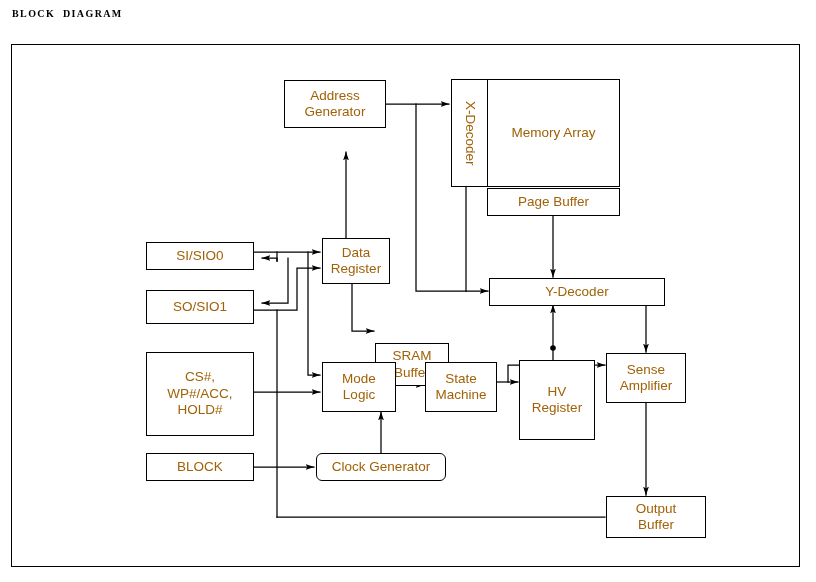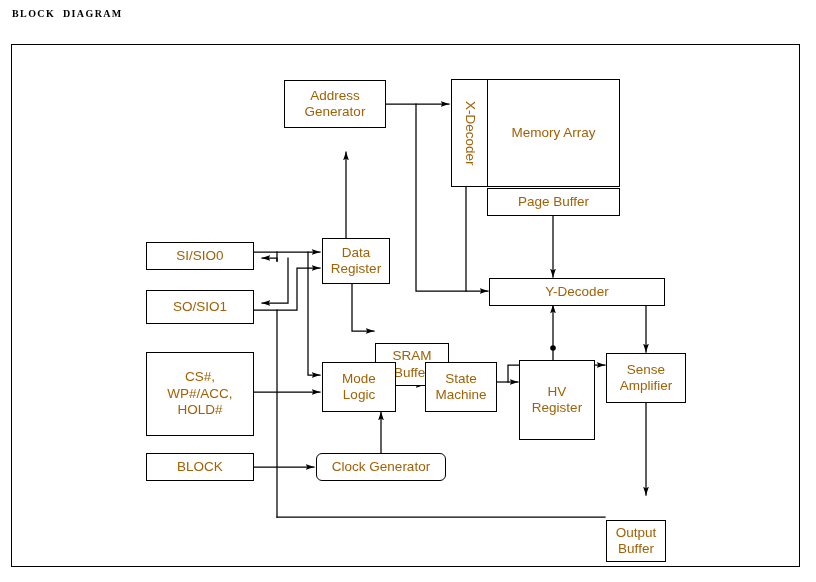--- a/index.html
+++ b/index.html
@@ -170,14 +170,14 @@
 <div class="blk" style="left:519px; top:360px; width:76px; height:80px;">HV
 Register</div>
 
 <div class="blk" style="left:606px; top:353px; width:80px; height:50px;">Sense
 Amplifier</div>
 
 <div class="blk" style="left:146px; top:453px; width:108px; height:28px;">BLOCK</div>
 
 <div class="blk" style="left:316px; top:453px; width:130px; height:28px;border-radius:6px;">Clock Generator</div>
 
-<div class="blk" style="left:606px; top:520px; width:60px; height:42px;">Output
+<div class="blk" style="left:606px; top:496px; width:100px; height:42px;">Output
 Buffer</div>
 
 </body></html>

